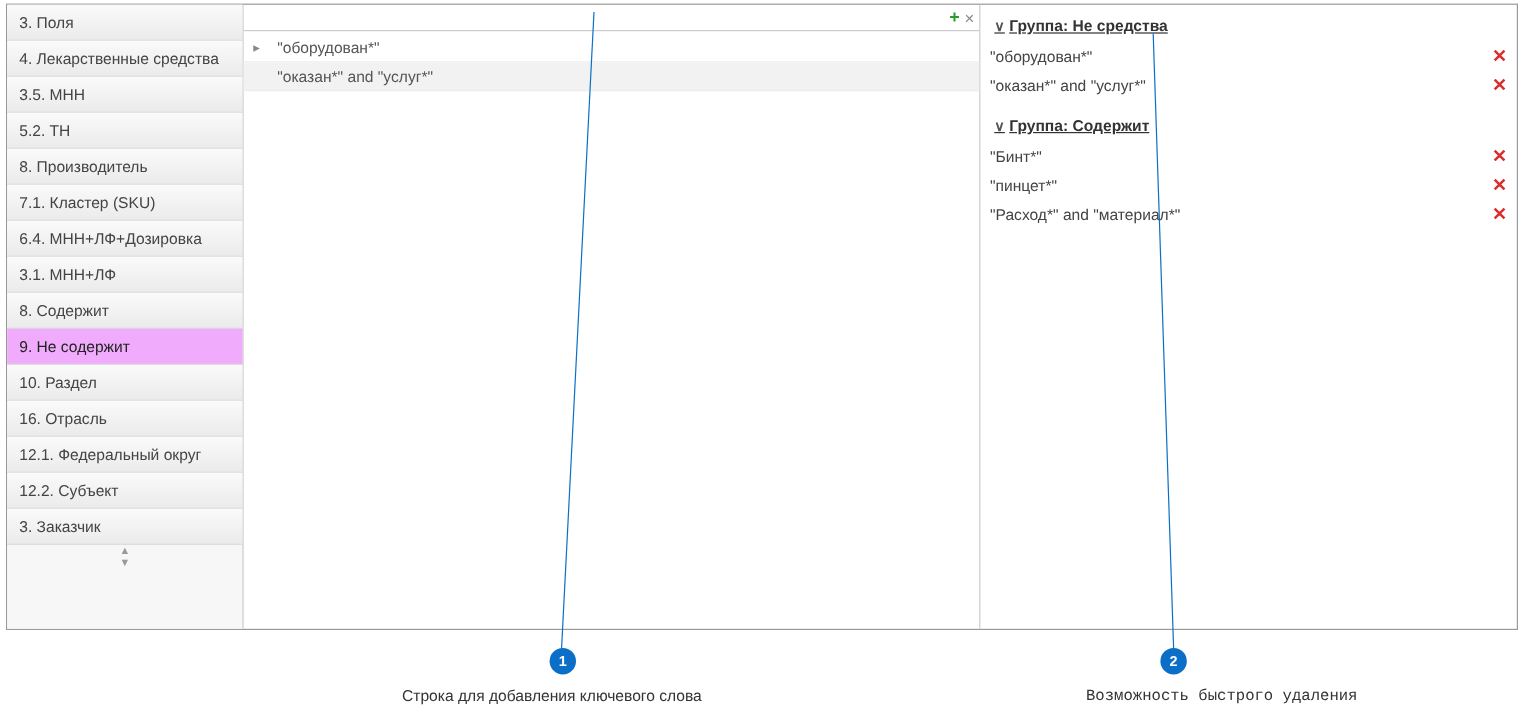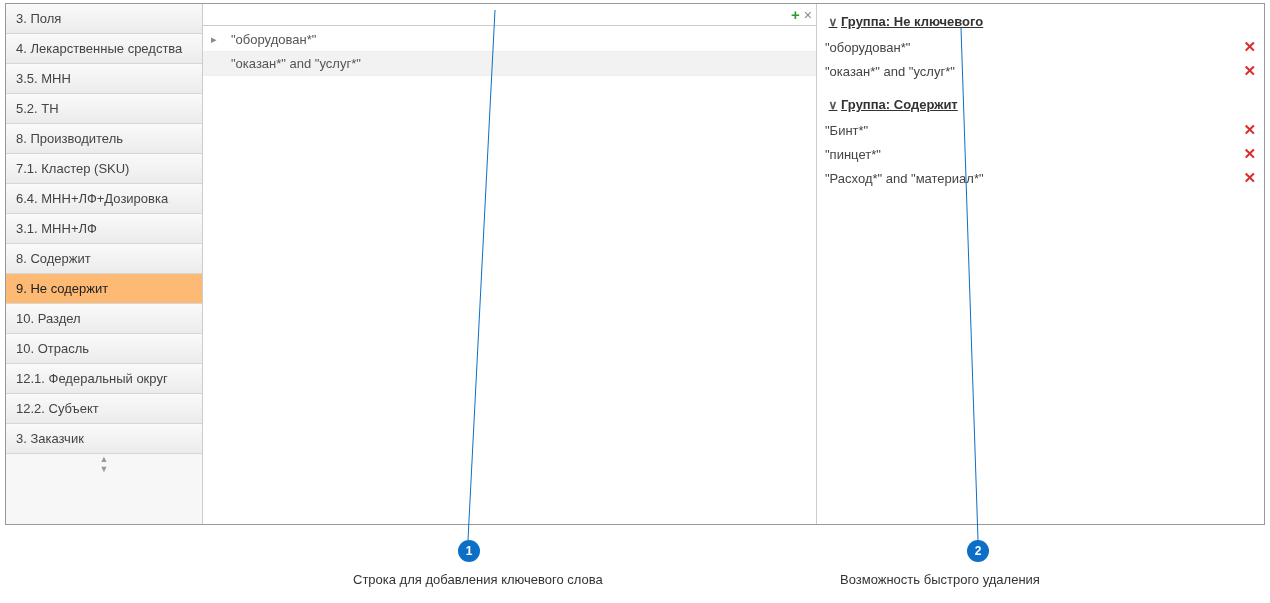--- a/index.html
+++ b/index.html
@@ -35,21 +35,21 @@
     border-bottom: 1px solid #d6d6d6;
     padding: 7px 10px;
     color: #444;
     cursor: pointer;
     font-size: 13px;
     white-space: nowrap;
     overflow: hidden;
     text-overflow: ellipsis;
   }
   .sidebar-item.active {
-    background: #fdba74;
+    background: #f0abfc;
     font-weight: 400;
     color: #222;
   }
   .scroll-hints {
     text-align: center;
     padding: 0;
     color: #999;
     line-height: 10px;
     user-select: none;
   }
@@ -157,21 +157,21 @@
         <div class="sidebar-item">4. Лекарственные средства</div>
         <div class="sidebar-item">3.5. МНН</div>
         <div class="sidebar-item">5.2. ТН</div>
         <div class="sidebar-item">8. Производитель</div>
         <div class="sidebar-item">7.1. Кластер (SKU)</div>
         <div class="sidebar-item">6.4. МНН+ЛФ+Дозировка</div>
         <div class="sidebar-item">3.1. МНН+ЛФ</div>
         <div class="sidebar-item">8. Содержит</div>
         <div class="sidebar-item active">9. Не содержит</div>
         <div class="sidebar-item">10. Раздел</div>
-        <div class="sidebar-item">10. Отрасль</div>
+        <div class="sidebar-item">16. Отрасль</div>
         <div class="sidebar-item">12.1. Федеральный округ</div>
         <div class="sidebar-item">12.2. Субъект</div>
         <div class="sidebar-item">3. Заказчик</div>
       </div>
     <div class="scroll-hints">
       <span>▲</span>
       <span>▼</span>
     </div>
   </div>
 
@@ -189,21 +189,21 @@
           <span class="arrow"></span>
           <span class="text">"оказан*" and "услуг*"</span>
         </div>
       </div>
   </div>
 
   <div class="rightpanel" id="right-panel">
       <div class="group-block">
         <div class="group-header">
           <span class="chev">∨</span>
-          <span>Группа: Не ключевого</span>
+          <span>Группа: Не средства</span>
         </div>
         <div class="rule">
           <span>"оборудован*"</span>
           <span class="del">✕</span>
         </div>
         <div class="rule">
           <span>"оказан*" and "услуг*"</span>
           <span class="del">✕</span>
         </div>
       </div>
@@ -229,18 +229,18 @@
 </div>
 
 <div class="callouts">
   <svg class="connector">
     <line x1="495" y1="10" x2="468" y2="540" stroke="#0b6fc8" stroke-width="1"></line>
     <line x1="961" y1="28" x2="978" y2="540" stroke="#0b6fc8" stroke-width="1"></line>
   </svg>
   <div class="bubble" style="left:458px; top:540px;">
     <span>1</span>
   </div>
-  <div class="caption" style="left:353px; top:572px;">Строка для добавления ключевого слова</div>
+  <div class="caption" style="left:335px; top:572px;">Строка для добавления ключевого слова</div>
   <div class="bubble" style="left:967px; top:540px;">
     <span>2</span>
   </div>
-  <div class="caption" style="left:840px; top:572px;">Возможность быстрого удаления</div>
+  <div class="caption" style="left:905px; top:572px;font-family:Liberation Mono, monospace;">Возможность быстрого удаления</div>
 </div>
 
 </body></html>

